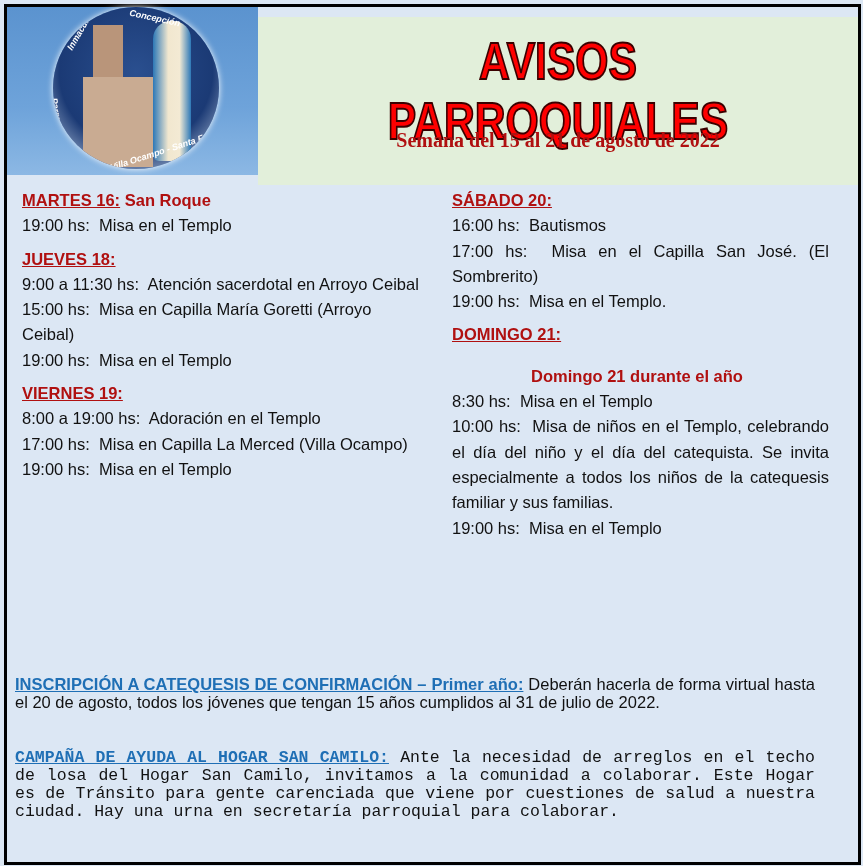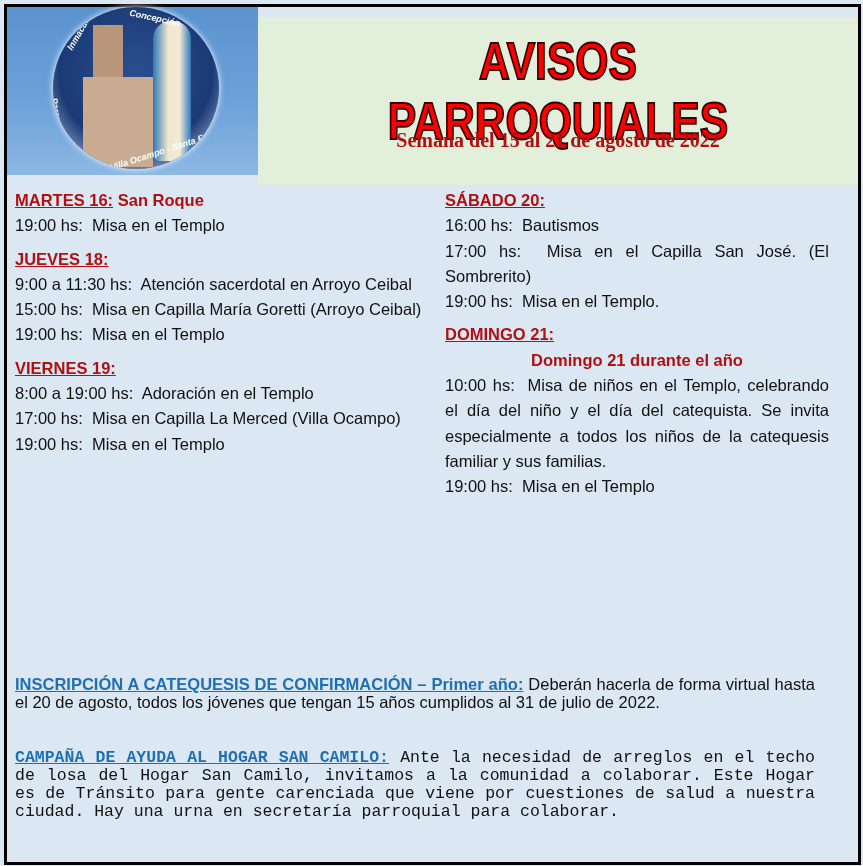--- a/index.html
+++ b/index.html
@@ -14,25 +14,25 @@
   .logo-text{position:absolute;font-size:9px;font-weight:bold;font-style:italic;color:#fff;}
   .title-area{position:absolute;left:251px;top:10px;width:600px;height:168px;background:#e2efda;}
   .title{position:absolute;left:0;top:14px;width:600px;text-align:center;font-family:"Liberation Sans",sans-serif;font-weight:bold;font-size:52px;color:#ff0000;-webkit-text-stroke:2px #3a0000;letter-spacing:0px;transform:scaleX(0.82);transform-origin:center;line-height:60px;}
   .subtitle{position:absolute;left:0;top:108px;width:600px;text-align:center;font-family:"Liberation Serif",serif;font-weight:bold;font-size:20px;color:#b01010;line-height:30px;}
   .col{position:absolute;top:181px;font-family:"Liberation Sans",sans-serif;font-size:16.5px;line-height:25.3px;color:#111;}
   .col-left{left:8px;width:410px;}
   .col-right{left:438px;width:384px;}
   .day{color:#b01010;font-weight:bold;}
   .day .u{text-decoration:underline;}
   .blk{margin-bottom:8px;}
-  .line{display:block;}
+  .line{display:block;margin-left:7px;}
   .just{text-align:justify;text-align-last:left;}
   b{font-weight:normal;}
   i{font-style:italic;}
-  .center-red{display:block;text-align:center;color:#b01010;font-weight:bold;}
+  .center-red{display:block;text-align:center;color:#b01010;font-weight:bold;margin-top:16px;}
   .notice{position:absolute;left:8px;width:800px;font-family:"Liberation Sans",sans-serif;font-size:16.5px;line-height:18px;color:#111;text-align:justify;text-align-last:left;}
   .notice-title{color:#1f6fb5;font-weight:bold;text-decoration:underline;}
 </style>
 </head>
 <body>
 
 <div class="frame">
 
   <div class="header">
     <div class="logo-area">
@@ -74,20 +74,21 @@
   <div class="col col-right">
     <div class="blk">
       <span class="line day"><span class="u">SÁBADO 20:</span></span>
       <span class="line"><span>16:00 hs:</span>&nbsp; <span>Bautismos</span></span>
       <span class="line just"><span>17:00 hs:</span>&nbsp; <span>Misa en el</span> <b>Capilla San José</b><span>. (El Sombrerito)</span></span>
       <span class="line"><span>19:00 hs:</span>&nbsp; <span>Misa en el</span> <b>Templo</b><span>.</span></span>
     </div>
     <div class="blk">
       <span class="line day"><span class="u">DOMINGO 21:</span></span>
       <span class="center-red">Domingo 21 durante el año</span>
+      <span class="line"><span>8:30 hs:</span>&nbsp; <span>Misa en el</span> <b>Templo</b></span>
       <span class="line just"><span>10:00 hs:</span>&nbsp; <span>Misa de niños en el</span> <b>Templo</b><span>, celebrando el día del niño y el día del catequista. Se invita especialmente a todos los niños de la catequesis familiar y sus familias.</span></span>
       <span class="line"><span>19:00 hs:</span>&nbsp; <span>Misa en el</span> <b>Templo</b></span>
     </div>
   </div>
 
   <div class="notice" style="top:668px;">
     <span class="notice-title">INSCRIPCIÓN A CATEQUESIS DE CONFIRMACIÓN – Primer año:</span>
     <span>Deberán hacerla de forma virtual hasta el 20 de agosto, todos los jóvenes que tengan 15 años cumplidos al 31 de julio de 2022.</span>
   </div>
   <div class="notice" style="top:742px;font-family:Liberation Mono, monospace;">

